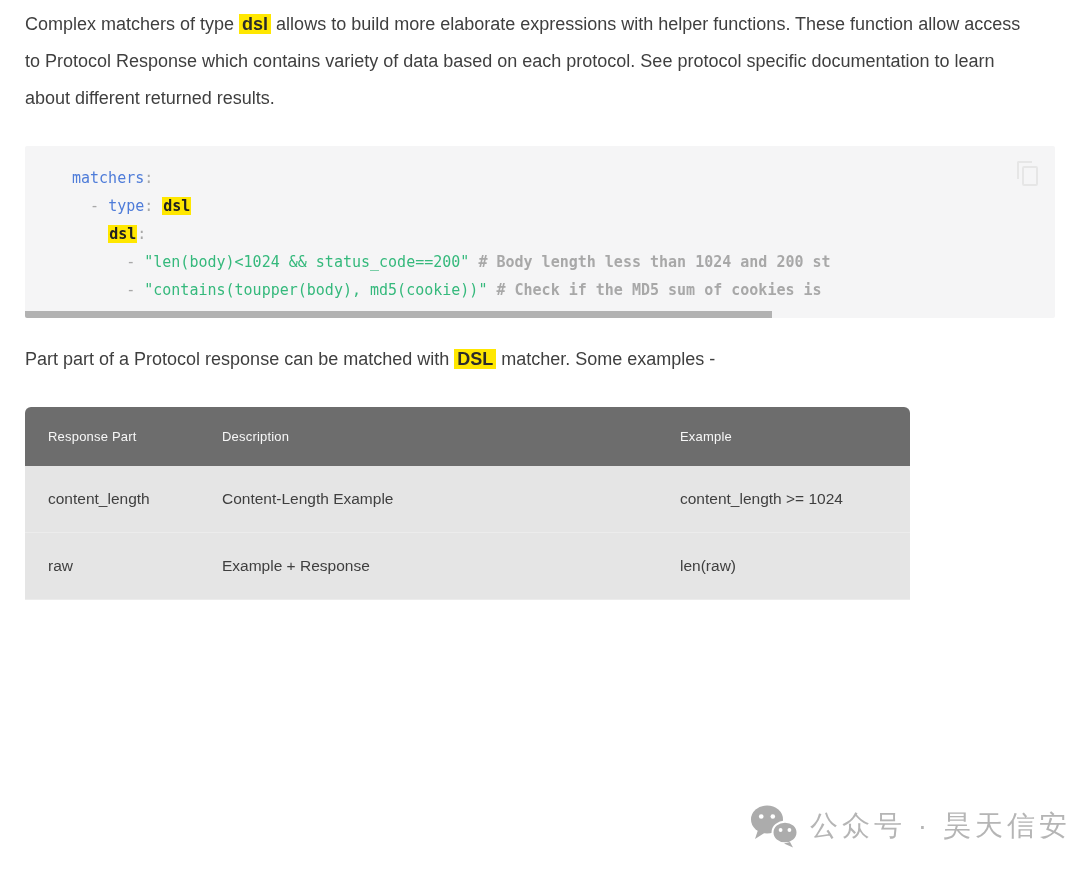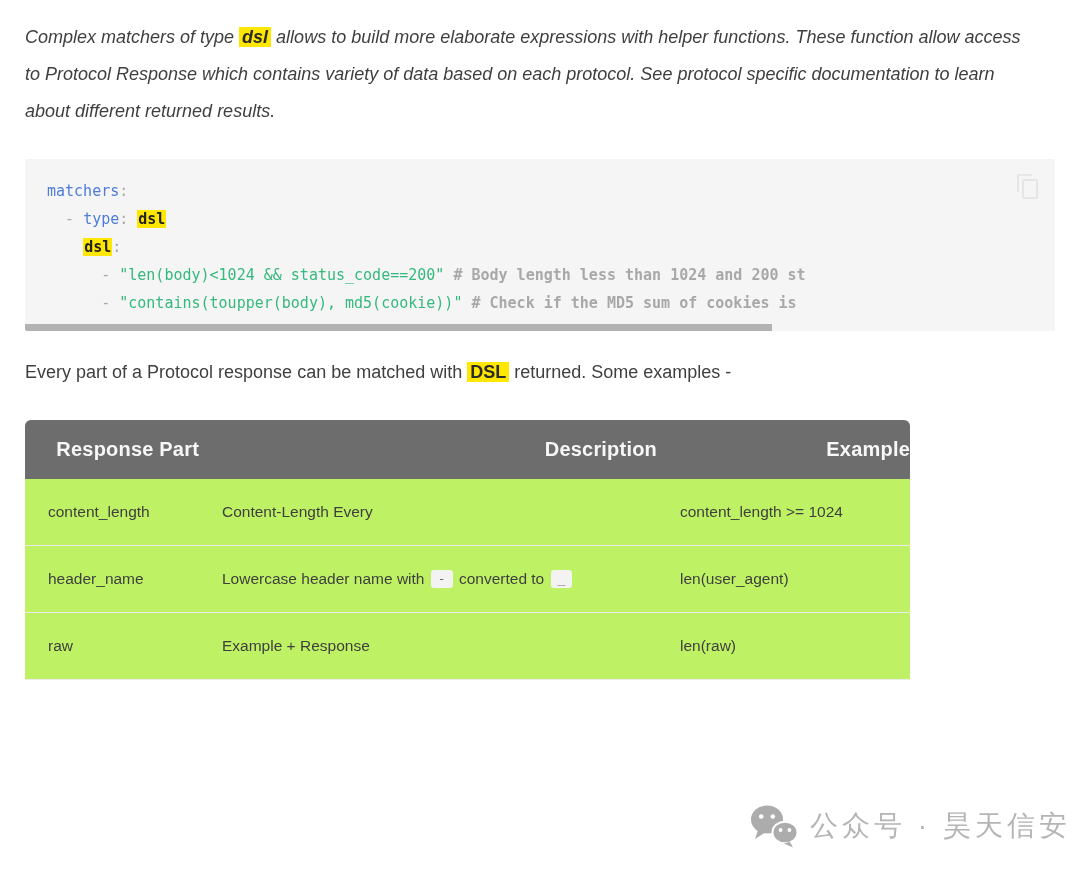--- a/index.html
+++ b/index.html
@@ -2,35 +2,35 @@
 <html style="--highlight: #ffe700; --code-bg: #f5f5f6; --code-key: #4e7cd9; --code-string: #35b97c; --code-comment: #a8a8a8; --scrollbar: #b2b2b2; --table-header-bg: #6d6d6d; --watermark: #b5b5b5;"><head>
 <meta charset="utf-8">
 <style>
   html,body{margin:0;padding:0;}
   body{
     width:1080px;height:873px;background:#ffffff;position:relative;overflow:hidden;
     font-family:"Liberation Sans", sans-serif;color:#3f3f3f;
   }
   .content{padding:0 25px;}
   .para{font-size:18px;line-height:37px;color:#3f3f3f;margin:0;}
-  .para-1{margin-top:19px;width:1012px;font-style:italic;}
+  .para-1{margin-top:6px;width:1012px;}
   .para-2{margin-top:23px;width:1012px;}
   mark.hl{background:var(--highlight,#ffe700);color:#2b2b2b;padding:0 3px;font-weight:700;}
   mark.hl.caps{font-weight:600;}
 
   
   .code-block{
     margin-top:29px;width:1030px;height:172px;background:var(--code-bg,#f5f5f6);
     position:relative;border-radius:2px;overflow:hidden;
   }
   .code-inner{
     padding:18px 0 0 22px;font-family:"DejaVu Sans Mono", monospace;
     font-size:15px;line-height:28px;white-space:pre;color:#5a5a5a;
   }
-  .code-line{white-space:pre;}
+  .code-line{white-space:pre;margin-left:25px;}
   .tok-key{color:var(--code-key,#4e7cd9);}
   .tok-punc{color:var(--code-comment,#a8a8a8);}
   .tok-str{color:var(--code-string,#35b97c);}
   .tok-comment{color:var(--code-comment,#a8a8a8);font-weight:bold;}
   .tok-plain{color:#5a5a5a;}
   .tok-mark{background:var(--highlight,#ffe700);color:#222;font-weight:700;padding:0 1px;}
 
   .copy-icon{position:absolute;top:15px;right:16px;width:22px;height:28px;cursor:pointer;}
   .copy-icon .back{
     position:absolute;top:0;left:0;width:13px;height:16px;
@@ -43,28 +43,28 @@
 
   .hscrollbar{position:absolute;left:0;bottom:0;width:100%;height:7px;}
   .hscrollbar .thumb{width:72.5%;height:7px;background:var(--scrollbar,#b2b2b2);}
 
   
   table.resp-table{margin-top:29px;border-collapse:collapse;width:885px;table-layout:fixed;}
   table.resp-table col.c1{width:174px;}
   table.resp-table col.c2{width:458px;}
   table.resp-table col.c3{width:253px;}
   table.resp-table th{
-    background:var(--table-header-bg,#6d6d6d);color:#f7f7f7;font-weight:700;
-    text-align:right;height:59px;padding:0 0 0 23px;font-size:20px;letter-spacing:.2px;
+    background:var(--table-header-bg,#6d6d6d);color:#f7f7f7;font-weight:400;
+    text-align:left;height:59px;padding:0 0 0 23px;font-size:13px;letter-spacing:.2px;
   }
   table.resp-table th:first-child{border-radius:6px 0 0 0;}
   table.resp-table th:last-child{border-radius:0 6px 0 0;margin-top:28px;}
   table.resp-table td{
     height:66px;border-bottom:1px solid #ececec;padding:0 0 0 23px;
-    font-size:15.5px;color:#3f3f3f;background:#bef264;
+    font-size:15.5px;color:#3f3f3f;background:#e5e5e5;
   }
   .inline-code{
     display:inline-block;background:#f3f3f4;color:#6a6a6a;border-radius:3px;
     padding:1px 7px 2px;font-family:"DejaVu Sans Mono", monospace;font-size:13px;
     margin:0 2px;vertical-align:1px;
   }
 
   
   .watermark{
     position:absolute;left:748px;top:804px;display:flex;align-items:center;
@@ -83,45 +83,40 @@
     <div class="code-inner"><div class="code-line"><span class="tok-key">matchers</span><span class="tok-punc">:</span></div><div class="code-line"><span class="tok-plain">  </span><span class="tok-punc">- </span><span class="tok-key">type</span><span class="tok-punc">:</span><span class="tok-plain"> </span><span class="tok-mark">dsl</span></div><div class="code-line"><span class="tok-plain">    </span><span class="tok-mark">dsl</span><span class="tok-punc">:</span></div><div class="code-line"><span class="tok-plain">      </span><span class="tok-punc">- </span><span class="tok-str">"len(body)&lt;1024 &amp;&amp; status_code==200"</span><span class="tok-plain"> </span><span class="tok-comment"># Body length less than 1024 and 200 st</span></div><div class="code-line"><span class="tok-plain">      </span><span class="tok-punc">- </span><span class="tok-str">"contains(toupper(body), md5(cookie))"</span><span class="tok-plain"> </span><span class="tok-comment"># Check if the MD5 sum of cookies is</span></div></div>
     <div class="copy-icon" title="">
       <span class="back"></span>
       <span class="front"></span>
     </div>
     <div class="hscrollbar">
       <div class="thumb"></div>
     </div>
   </div>
 
-  <p class="para para-2"><span>Every part of a Protocol response can be matched with </span><mark class="hl caps">DSL</mark><span> returned. Some examples -</span></p>
+  <p class="para para-2"><span>Part part of a Protocol response can be matched with </span><mark class="hl caps">DSL</mark><span> matcher. Some examples -</span></p>
 
   <table class="resp-table">
     <colgroup>
         <col class="c1">
         <col class="c2">
         <col class="c3">
       </colgroup>
     <thead>
       <tr>
         <th>Response Part</th>
         <th>Description</th>
         <th>Example</th>
       </tr>
     </thead>
     <tbody>
         <tr>
           <td>content_length</td>
-          <td>Content-Length Every</td>
+          <td>Content-Length Example</td>
           <td>content_length &gt;= 1024</td>
-        </tr>
-        <tr>
-          <td>header_name</td>
-          <td>Lowercase header name with <span class="inline-code">-</span> converted to <span class="inline-code">_</span></td>
-          <td>len(user_agent)</td>
         </tr>
         <tr>
           <td>raw</td>
           <td>Example + Response</td>
           <td>len(raw)</td>
         </tr>
       </tbody>
   </table>
 
 </div>

